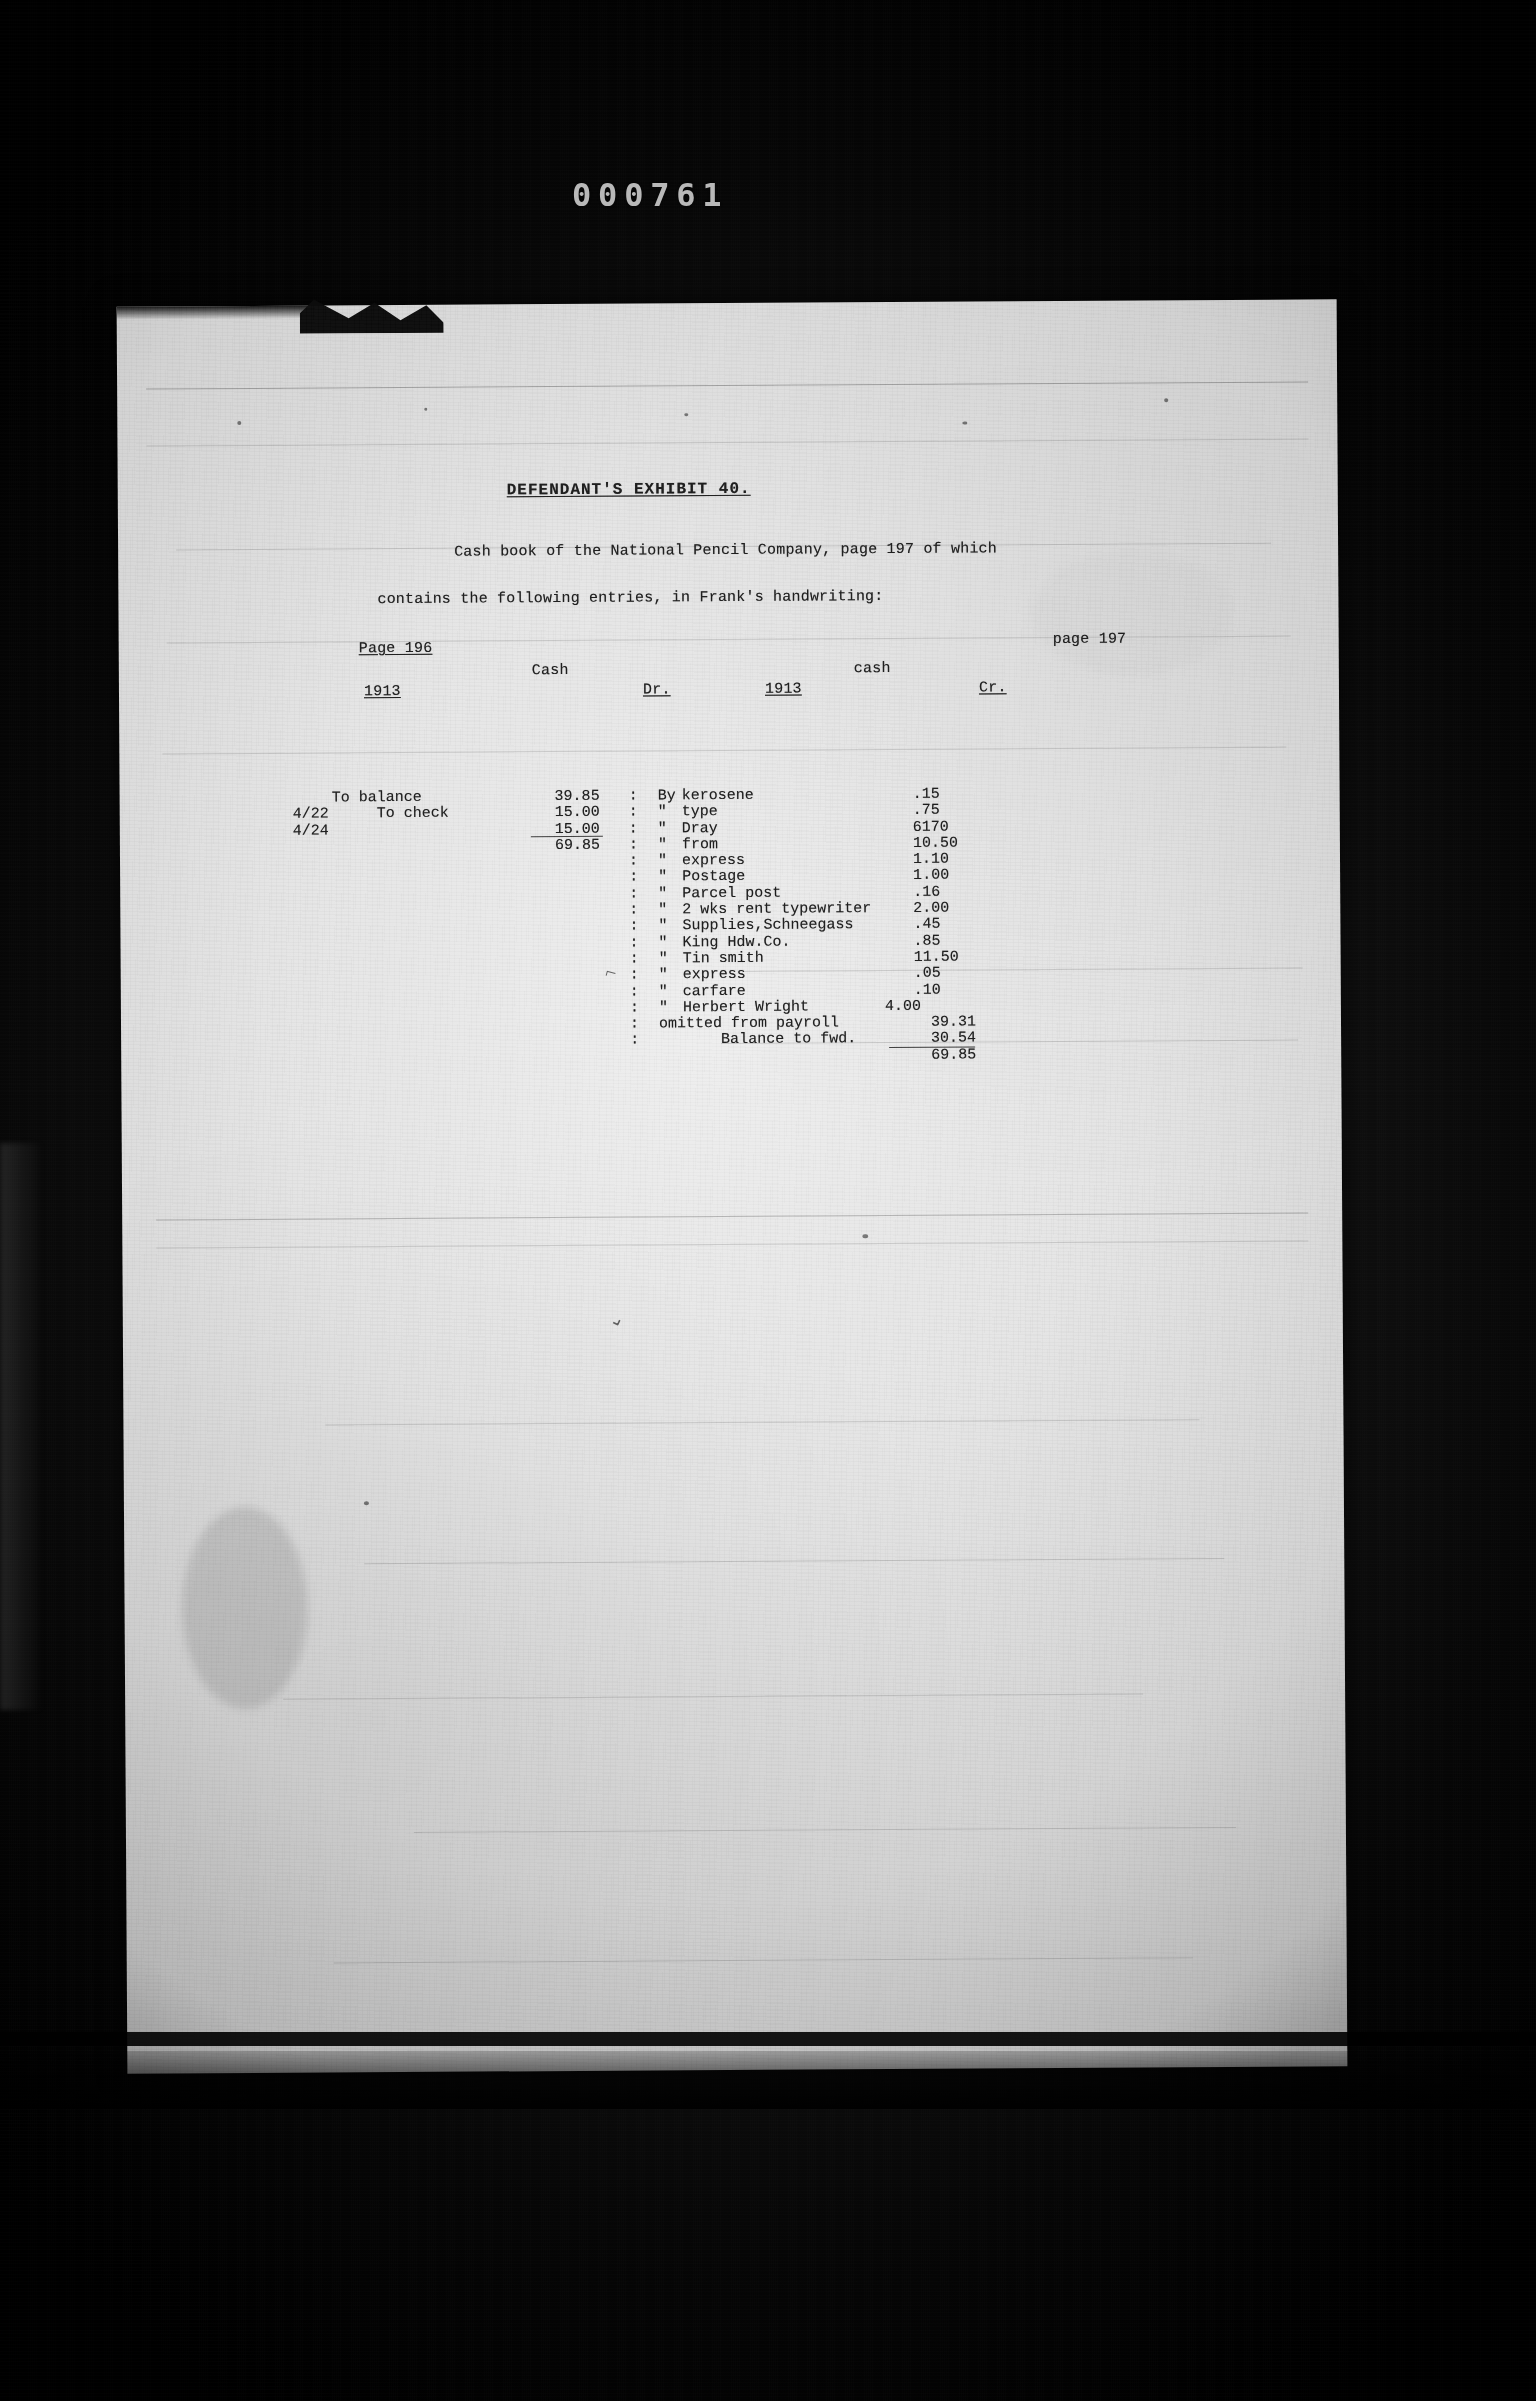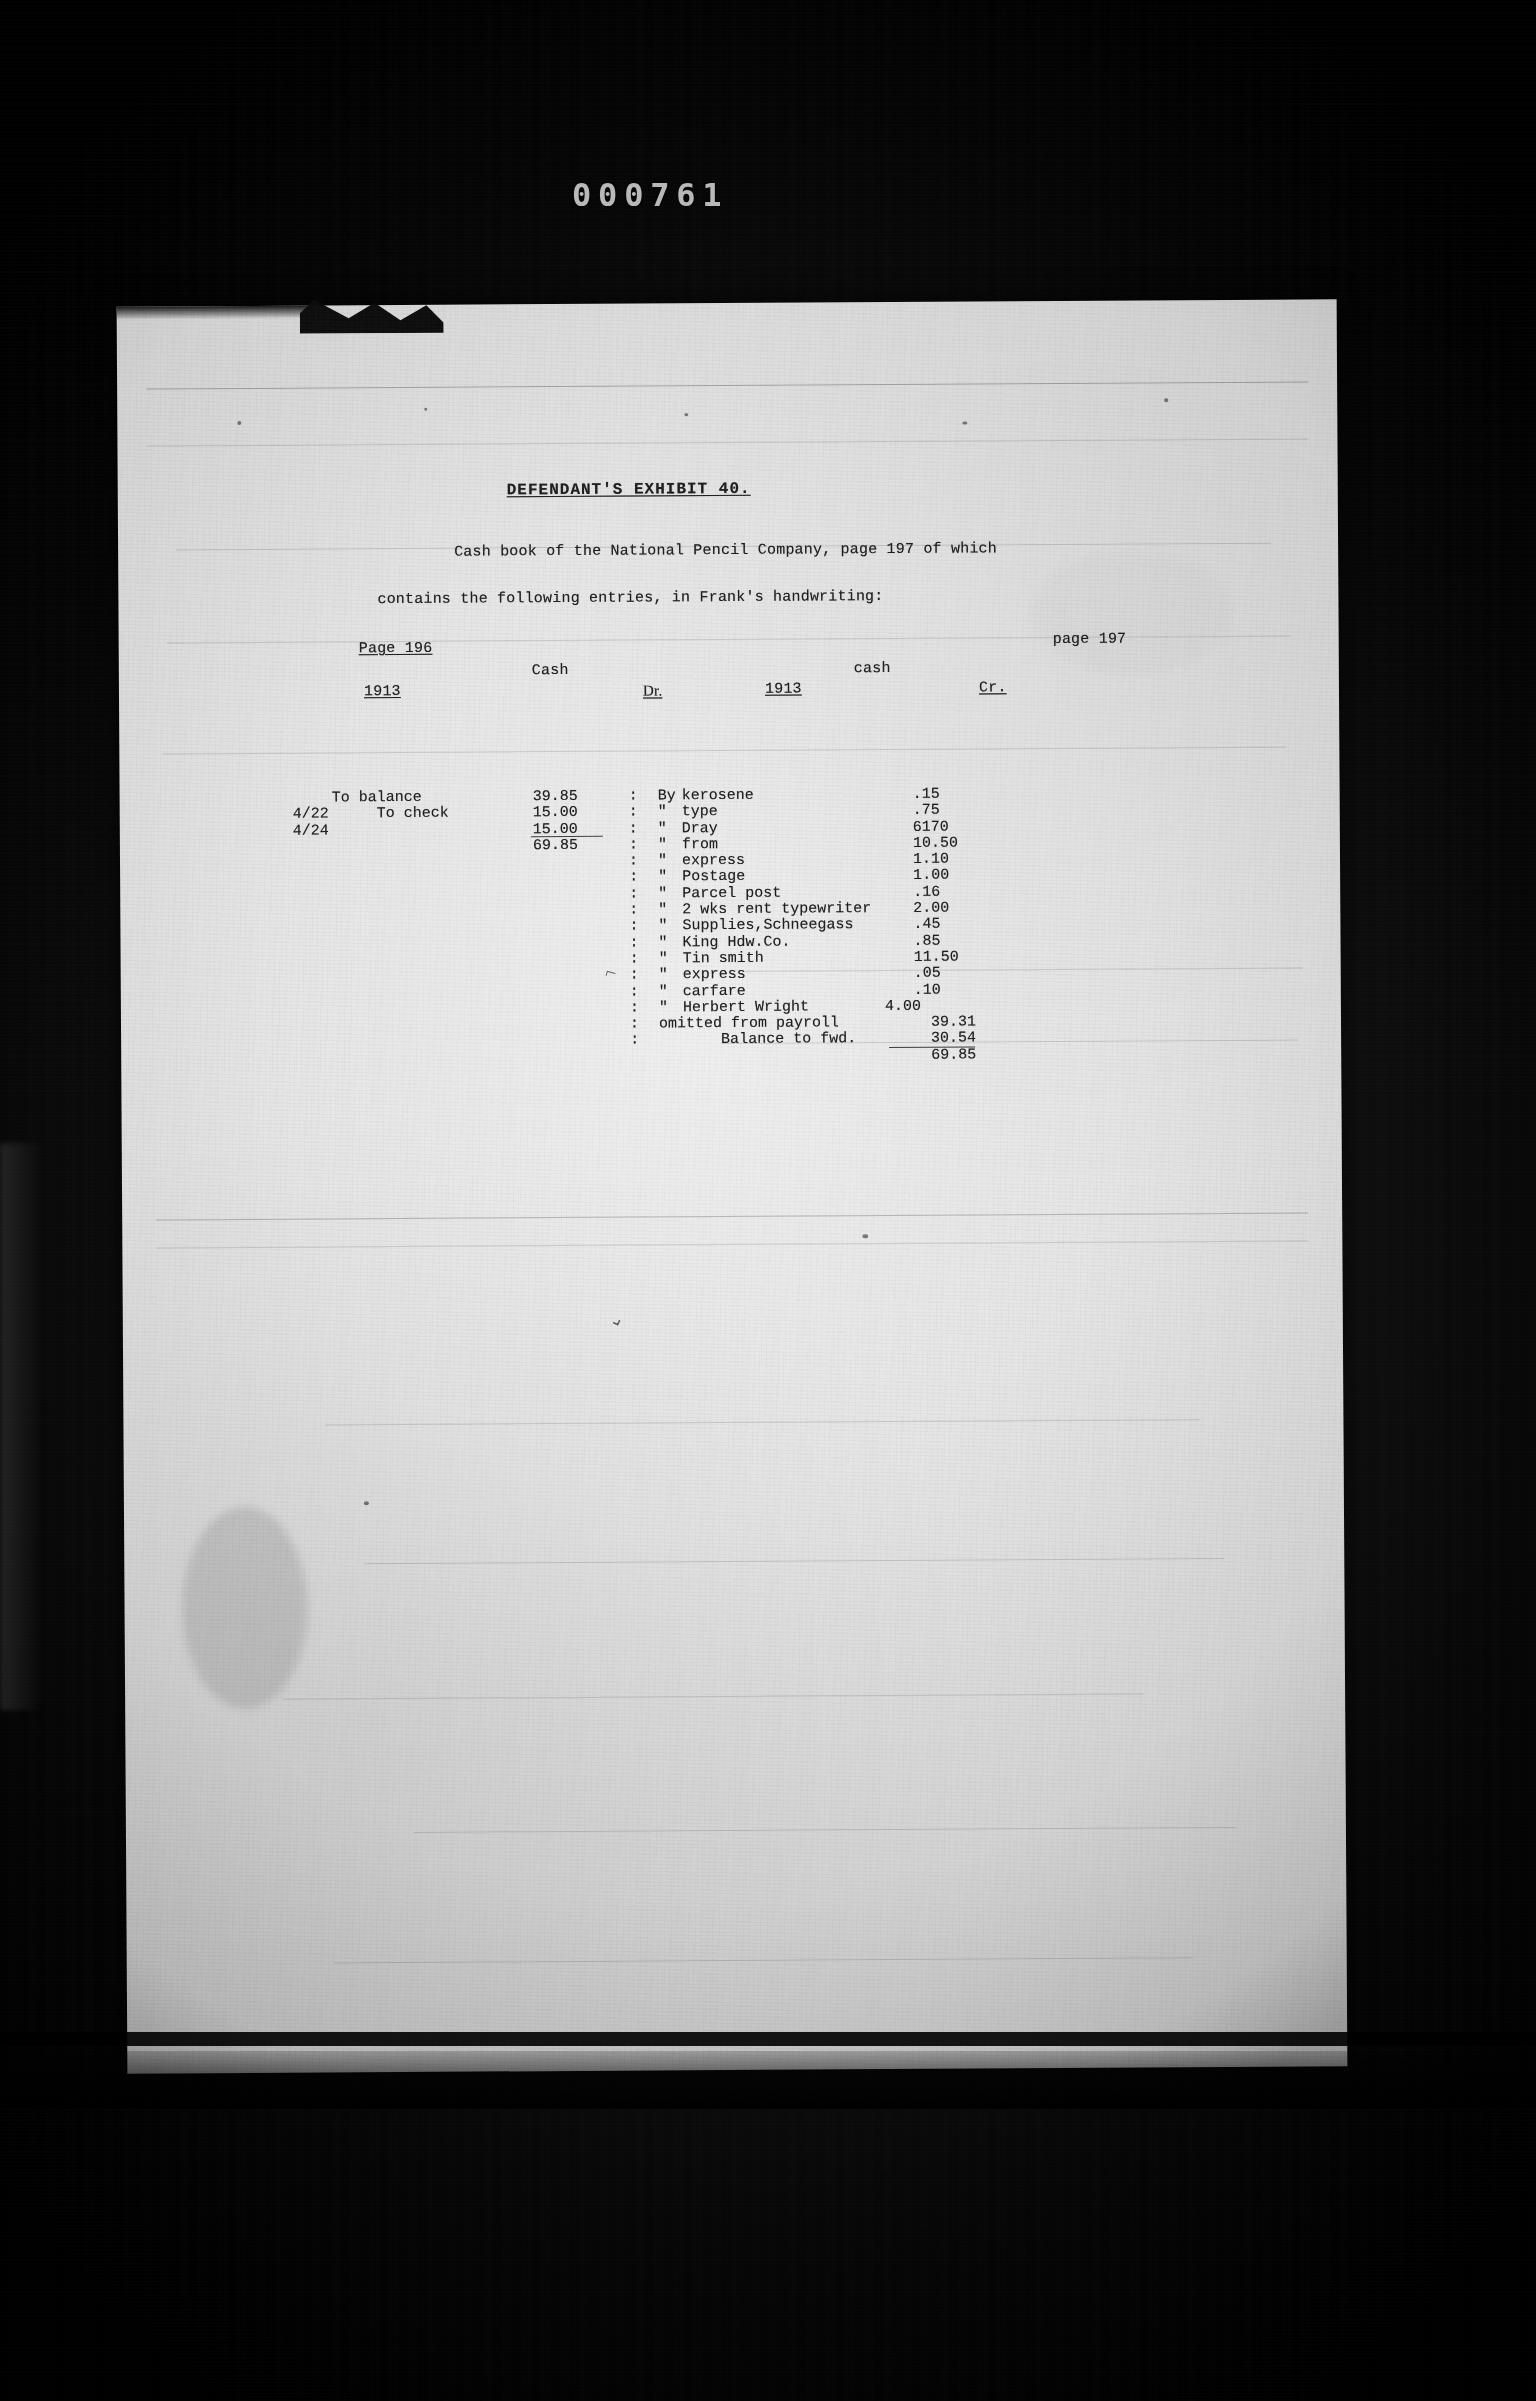--- a/index.html
+++ b/index.html
@@ -171,21 +171,21 @@
   .cell {
     position: absolute;
     white-space: pre;
     font-size: 15px;
     line-height: 16.3px;
     color: #1d1d1d;
     text-shadow: 0 0 0.7px rgba(0,0,0,.4);
   }
   .c-date   { left: 0px; font-family: Liberation Mono, monospace; }
   .c-desc   { left: 39px; }
-  .c-dr     { left: 240px; text-align: left; width: 67px; }
+  .c-dr     { left: 240px; text-align: right; width: 67px; }
   .c-colon  { left: 336px; }
   .c-by     { left: 365px; }
   .c-rdesc  { left: 389px; }
   .c-cr     { left: 620px; width: 62px; }
   .c-cr-wide{ left: 593px; text-align: right; width: 89px; }
 
   .underline-box {
     position: absolute;
     background: rgba(30,30,30,.85);
     height: 1px;
@@ -262,21 +262,21 @@
     <div class="t" style="left:259px; top:287px;">contains the following entries, in Frank's handwriting:</div>
 
     <div class="t u" style="left:240px; top:336px;">Page 196</div>
 
     <div class="t" style="left:934px; top:331px;">page 197</div>
 
     <div class="t" style="left:413px; top:359px;">Cash</div>
     <div class="t" style="left:735px; top:359px;">cash</div>
 
     <div class="t u" style="left:245px; top:379px;">1913</div>
-    <div class="t u" style="left:524px; top:379px;font-family:Liberation Serif, serif;">Dr.</div>
+    <div class="t u" style="left:524px; top:379px;">Dr.</div>
     <div class="t u" style="left:646px; top:379px;">1913</div>
     <div class="t u" style="left:860px; top:379px;">Cr.</div>
 
     <div class="ledger">
 
       <div class="lrow">
         <span class="cell c-date"></span>
         <span class="cell c-desc">To balance</span>
         <span class="cell c-dr">39.85</span>
         <span class="cell c-colon">:</span>

